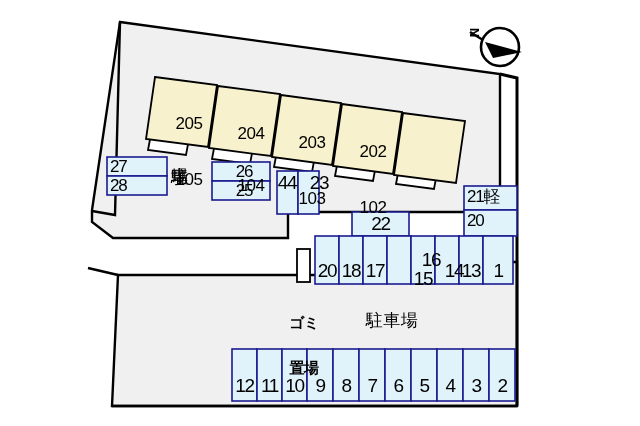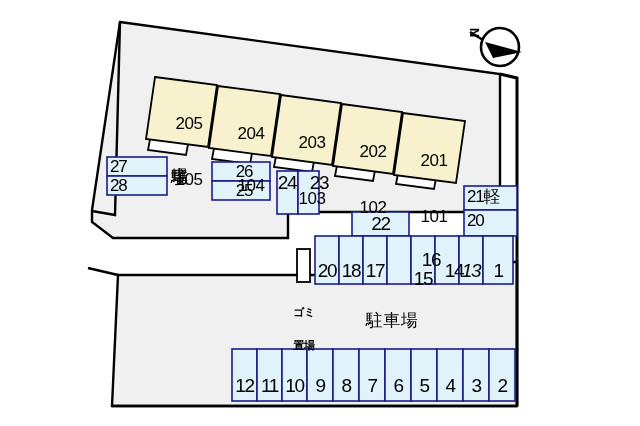--- a/index.html
+++ b/index.html
@@ -51,21 +51,21 @@
     font-size: 17px;
     letter-spacing: 0px;
     line-height: 1.08;
     writing-mode: vertical-rl;
   }
   .kanji-h {
     font-size: 17px;
     letter-spacing: 0.5px;
   }
   .gomi-lbl {
-    font-size: 11px;
+    font-size: 15px;
     line-height: 1.0;
     letter-spacing: -0.5px;
     font-weight: bold;
   }
   .compass-n {
     font-size: 13px;
     font-weight: bold;
   }
 </style>
 </head>
@@ -168,55 +168,51 @@
     <div style="">104</div>
   </div>
   <div class="lbl unit-lbl" style="left:285px; top:99px; width:54px;">
     <div>203</div>
     <div style="margin-top:4px;">103</div>
   </div>
   <div class="lbl unit-lbl" style="left:346px; top:108px; width:54px;">
     <div>202</div>
     <div style="margin-top:4px;">102</div>
   </div>
-  <div class="lbl unit-lbl" style="left:407px; top:117px; width:54px;">
-    <div>201</div>
-    <div style="margin-top:4px;">101</div>
-  </div>
 
   <div class="lbl kanji-v" style="left:168px; top:154px; width:20px;">駐車場</div>
 
   <div class="lbl kanji-h" style="left:362px; top:312px; width:60px;">駐車場</div>
 
   <div class="lbl gomi-lbl" style="left:283px; top:285px; width:42px;">
     <div>ゴミ</div>
     <div>置場</div>
   </div>
 
   <div class="lbl stall-lbl-sm" style="left:110px; top:158px; width:24px; text-align:left;">27</div>
   <div class="lbl stall-lbl-sm" style="left:110px; top:177px; width:24px; text-align:left;">28</div>
 
   <div class="lbl stall-lbl-sm" style="left:224px; top:163px; width:40px; text-align:center;">26</div>
   <div class="lbl stall-lbl-sm" style="left:224px; top:182px; width:40px; text-align:center;">25</div>
 
-  <div class="lbl stall-lbl" style="left:276px; top:173px; width:22px; text-align:center;">24</div>
+  <div class="lbl stall-lbl" style="left:276px; top:173px; width:22px; text-align:center;">44</div>
   <div class="lbl stall-lbl" style="left:297px; top:173px; width:44px; ">23</div>
 
   <div class="lbl stall-lbl" style="left:352px; top:214px; width:57px; text-align:center;">22</div>
 
   <div class="lbl stall-lbl-sm" style="left:467px; top:188px; width:48px; text-align:left;">21軽</div>
   <div class="lbl stall-lbl-sm" style="left:467px; top:212px; width:48px; text-align:left;">20</div>
 
   <div class="lbl stall-lbl" style="left:314px; top:261px; width:26px;">20</div>
   <div class="lbl stall-lbl" style="left:338px; top:261px; width:26px;">18</div>
   <div class="lbl stall-lbl" style="left:362px; top:261px; width:26px;">17</div>
   <div class="lbl stall-lbl" style="left:386px; top:250px; width:26px;margin-left:32px;">16</div>
   <div class="lbl stall-lbl" style="left:410px; top:261px; width:26px;margin-top:8px;">15</div>
   <div class="lbl stall-lbl" style="left:434px; top:261px; width:40px;">14</div>
-  <div class="lbl stall-lbl" style="left:458px; top:261px; width:26px;font-style:italic;">13</div>
+  <div class="lbl stall-lbl" style="left:458px; top:261px; width:26px;">13</div>
   <div class="lbl stall-lbl" style="left:484px; top:261px; width:28px;">1</div>
 
   <div class="lbl stall-lbl" style="left:231px; top:376px; width:27px;">12</div>
   <div class="lbl stall-lbl" style="left:256px; top:376px; width:27px;">11</div>
   <div class="lbl stall-lbl" style="left:281px; top:376px; width:27px;">10</div>
   <div class="lbl stall-lbl" style="left:307px; top:376px; width:26px;">9</div>
   <div class="lbl stall-lbl" style="left:333px; top:376px; width:26px;">8</div>
   <div class="lbl stall-lbl" style="left:359px; top:376px; width:26px;">7</div>
   <div class="lbl stall-lbl" style="left:385px; top:376px; width:26px;">6</div>
   <div class="lbl stall-lbl" style="left:411px; top:376px; width:26px;">5</div>

